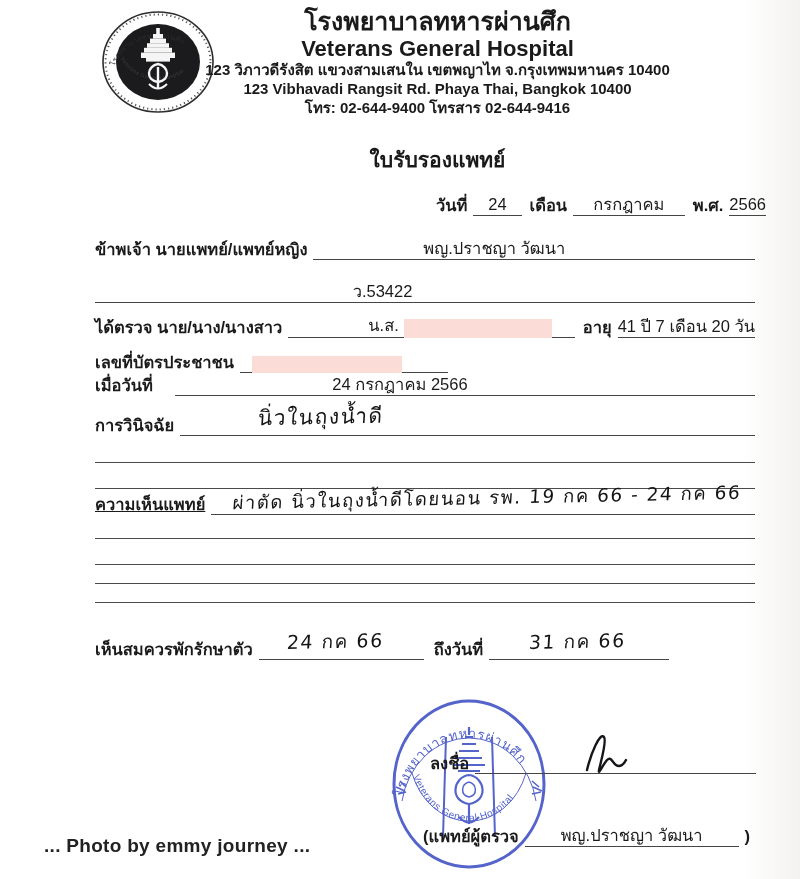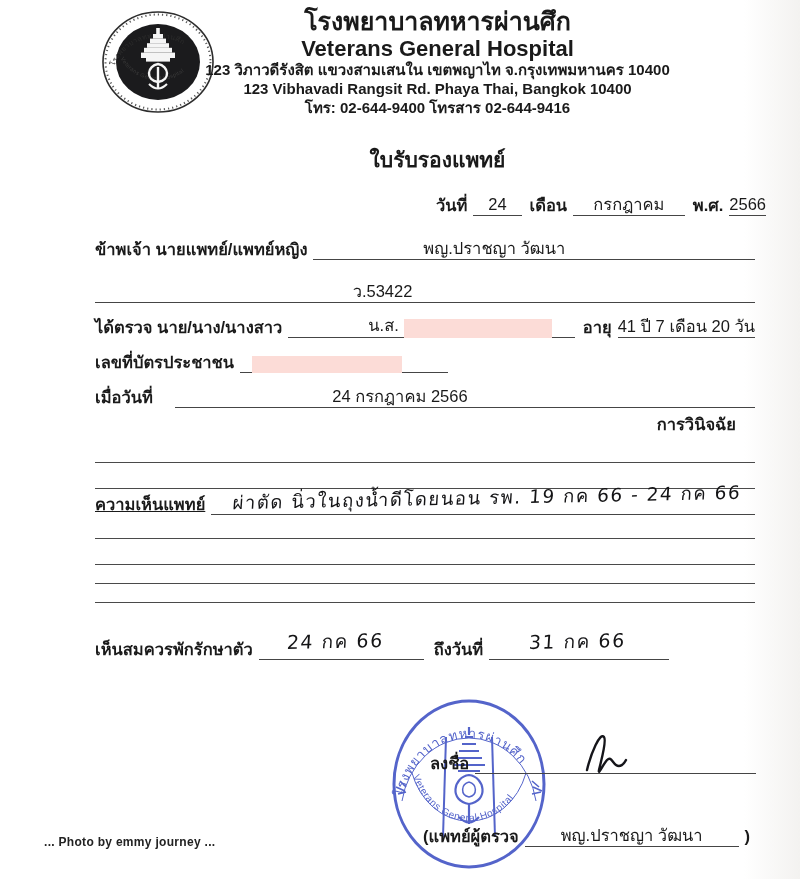--- a/index.html
+++ b/index.html
@@ -19,21 +19,21 @@
   .lbl{font-weight:bold;white-space:nowrap;padding-right:6px;line-height:1.3;}
   .seg{border-bottom:1.4px solid #454545;text-align:center;position:relative;min-height:21px;}
   .fill{flex:1;}
   .val{font-weight:400;white-space:nowrap;line-height:1.25;}
   .blank-line{position:absolute;left:95px;width:660px;height:0;border-bottom:1.3px solid #4a4a4a;}
   .redact{position:absolute;background:#fcdcd7;}
   .hand{
     position:absolute;font-family:"DejaVu Sans",sans-serif;color:#141416;
     white-space:nowrap;transform:skewX(-5deg) rotate(-1.2deg);letter-spacing:1.5px;
   }
-  .footer-credit{font-size:12px;font-weight:bold;letter-spacing:.3px;color:#222;}
+  .footer-credit{font-size:19px;font-weight:bold;letter-spacing:.3px;color:#222;}
   svg text{font-family:"Liberation Sans","DejaVu Sans",sans-serif;}
 </style>
 </head>
 <body>
 
 <div class="page">
 
   <svg class="abs" style="left:101px;top:11px;" width="114" height="104" viewBox="0 0 114 104">
     <ellipse cx="57" cy="51" rx="55" ry="50" fill="#ffffff" stroke="#2d2d2d" stroke-width="1.6"></ellipse>
     <ellipse cx="57" cy="51" rx="52.5" ry="47.5" fill="none" stroke="#5a5a5a" stroke-width="2" stroke-dasharray="1.2,3"></ellipse>
@@ -99,26 +99,26 @@
   </div>
 
   <div class="row" style="left:95px;top:351px;width:660px;">
     <span class="lbl">เลขที่บัตรประชาชน</span>
     <span class="seg" style="width:208px;">
       <span class="redact" style="left:12px;bottom:-1px;width:150px;height:17px;"></span>
     </span>
     <span class="fill"></span>
   </div>
 
-  <div class="row" style="left:95px;top:386px;width:660px;gap:16px;">
+  <div class="row" style="left:95px;top:374px;width:660px;gap:16px;">
     <span class="lbl">เมื่อวันที่</span>
     <span class="seg fill"><span class="val" style="padding-right:130px;">24 กรกฎาคม 2566</span></span>
   </div>
 
-  <div class="row" style="left:82px;top:414px;width:660px;flex-direction:column;">
+  <div class="row" style="left:95px;top:414px;width:660px;">
     <span class="lbl">การวินิจฉัย</span>
     <span class="seg fill">
       <span class="hand" style="left:78px;bottom:2px;font-size:21px;">นิ่วในถุงน้ำดี</span>
     </span>
   </div>
   <div class="blank-line" style="top:462px;"></div>
   <div class="blank-line" style="top:488px;"></div>
 
   <div class="row" style="left:95px;top:493px;width:660px;text-decoration:underline;">
     <span class="lbl">ความเห็นแพทย์</span>

